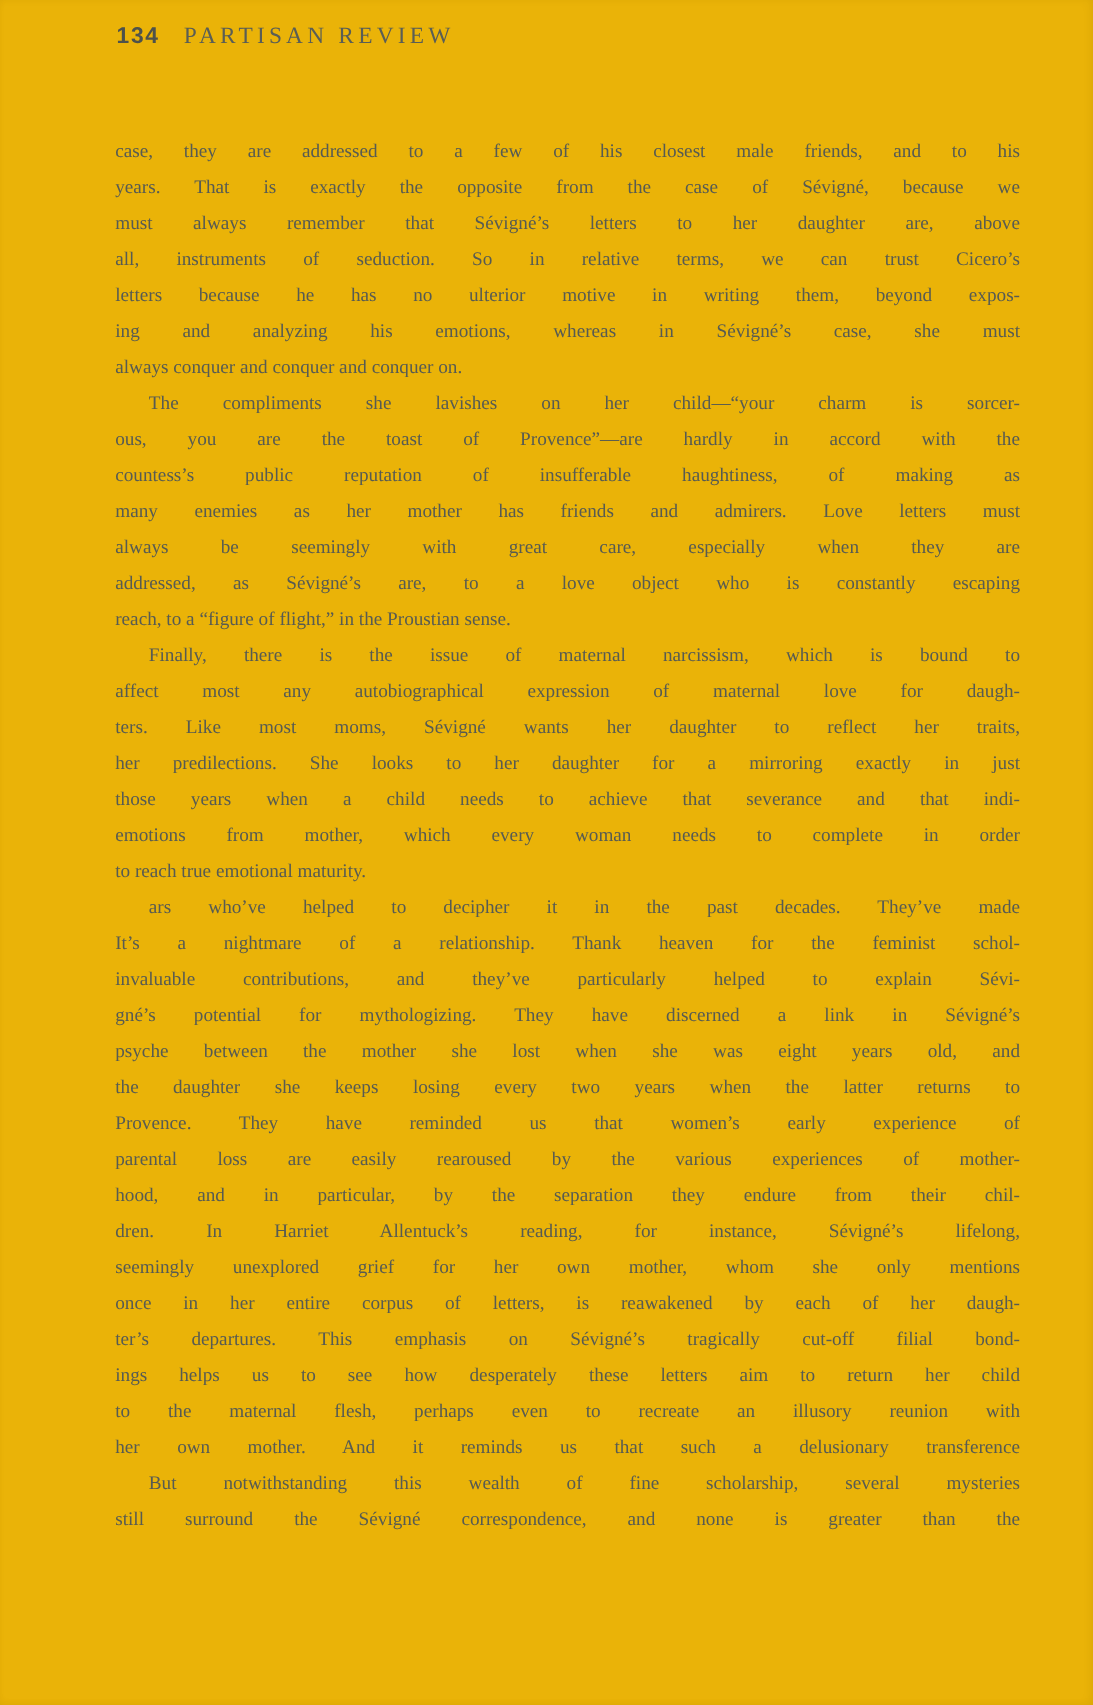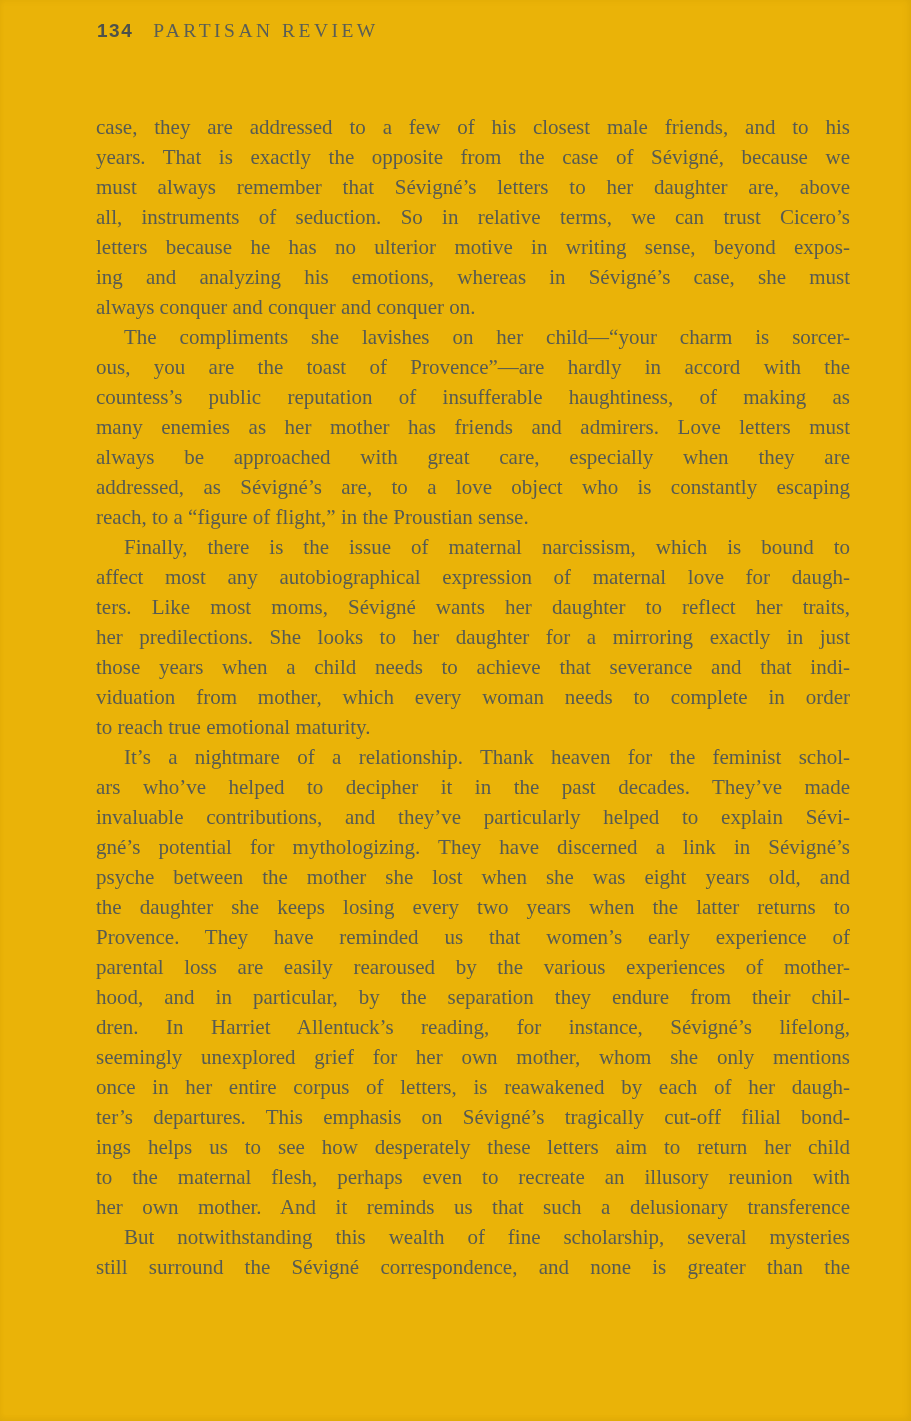--- a/index.html
+++ b/index.html
@@ -43,21 +43,21 @@
   .text-block {
     position: absolute;
     left: 96px;
     top: 112px;
     width: 754px;
   }
   .para { margin: 0; }
   .line {
     height: 30px;
     line-height: 30px;
-    font-size: 21px;
+    font-size: 16px;
     text-align: justify;
     text-align-last: justify;
     white-space: nowrap;
     font-family: Liberation Serif, serif;
   }
   .line.lastline {
     text-align-last: left;
   }
   .para.indent .line:first-child {
     text-indent: 28px;
@@ -70,45 +70,45 @@
   <div class="running-head">
     <span class="folio">134</span>
     <span class="journal">PARTISAN REVIEW</span>
   </div>
   <div class="text-block">
       <div class="para">
         <div class="line">case, they are addressed to a few of his closest male friends, and to his</div>
         <div class="line">years. That is exactly the opposite from the case of Sévigné, because we</div>
         <div class="line">must always remember that Sévigné’s letters to her daughter are, above</div>
         <div class="line">all, instruments of seduction. So in relative terms, we can trust Cicero’s</div>
-        <div class="line">letters because he has no ulterior motive in writing sense, beyond expos-</div>
+        <div class="line">letters because he has no ulterior motive in writing them, beyond expos-</div>
         <div class="line">ing and analyzing his emotions, whereas in Sévigné’s case, she must</div>
         <div class="line lastline">always conquer and conquer and conquer on.</div>
       </div>
       <div class="para indent">
         <div class="line">The compliments she lavishes on her child—“your charm is sorcer-</div>
         <div class="line">ous, you are the toast of Provence”—are hardly in accord with the</div>
         <div class="line">countess’s public reputation of insufferable haughtiness, of making as</div>
         <div class="line">many enemies as her mother has friends and admirers. Love letters must</div>
-        <div class="line">always be approached with great care, especially when they are</div>
+        <div class="line">always be seemingly with great care, especially when they are</div>
         <div class="line">addressed, as Sévigné’s are, to a love object who is constantly escaping</div>
         <div class="line lastline">reach, to a “figure of flight,” in the Proustian sense.</div>
       </div>
       <div class="para indent">
         <div class="line">Finally, there is the issue of maternal narcissism, which is bound to</div>
         <div class="line">affect most any autobiographical expression of maternal love for daugh-</div>
         <div class="line">ters. Like most moms, Sévigné wants her daughter to reflect her traits,</div>
         <div class="line">her predilections. She looks to her daughter for a mirroring exactly in just</div>
         <div class="line">those years when a child needs to achieve that severance and that indi-</div>
-        <div class="line">viduation from mother, which every woman needs to complete in order</div>
+        <div class="line">emotions from mother, which every woman needs to complete in order</div>
         <div class="line lastline">to reach true emotional maturity.</div>
       </div>
       <div class="para indent">
+        <div class="line">ars who’ve helped to decipher it in the past decades. They’ve made</div>
         <div class="line">It’s a nightmare of a relationship. Thank heaven for the feminist schol-</div>
-        <div class="line">ars who’ve helped to decipher it in the past decades. They’ve made</div>
         <div class="line">invaluable contributions, and they’ve particularly helped to explain Sévi-</div>
         <div class="line">gné’s potential for mythologizing. They have discerned a link in Sévigné’s</div>
         <div class="line">psyche between the mother she lost when she was eight years old, and</div>
         <div class="line">the daughter she keeps losing every two years when the latter returns to</div>
         <div class="line">Provence. They have reminded us that women’s early experience of</div>
         <div class="line">parental loss are easily rearoused by the various experiences of mother-</div>
         <div class="line">hood, and in particular, by the separation they endure from their chil-</div>
         <div class="line">dren. In Harriet Allentuck’s reading, for instance, Sévigné’s lifelong,</div>
         <div class="line">seemingly unexplored grief for her own mother, whom she only mentions</div>
         <div class="line">once in her entire corpus of letters, is reawakened by each of her daugh-</div>

